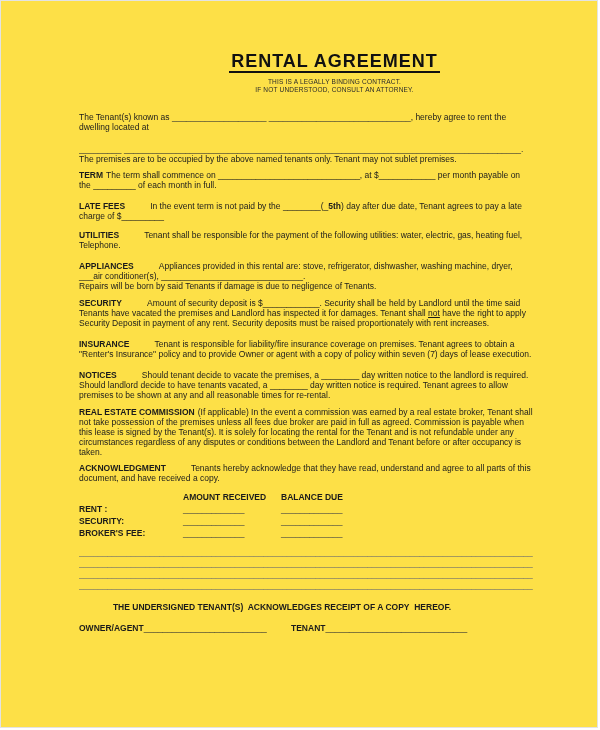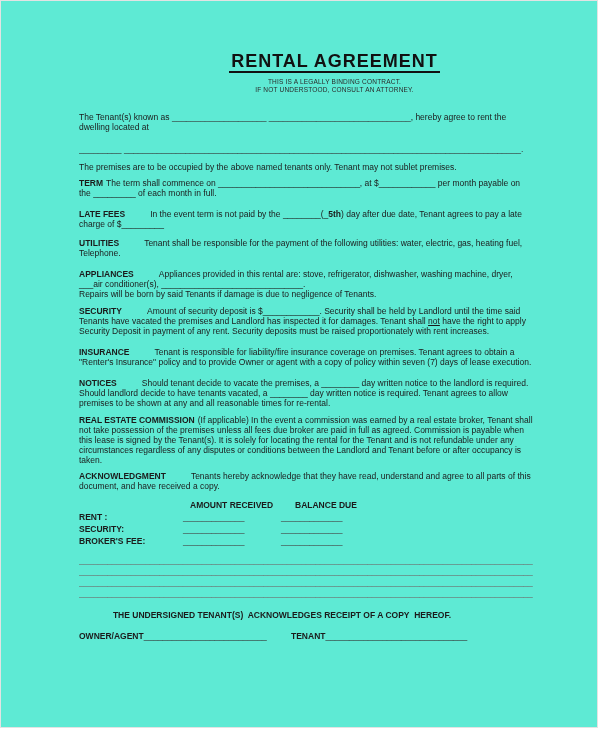--- a/index.html
+++ b/index.html
@@ -7,21 +7,21 @@
     width:600px;height:730px;
     font-family:"Liberation Sans","DejaVu Sans",sans-serif;
     color:#1b1b1b;
     -webkit-font-smoothing:antialiased;
   }
   .page{
     position:relative;
     width:598px;height:728px;
     border:1px solid #e3e3e3;
     box-sizing:border-box;
-    background:#5eead4;
+    background:#fde047;
     overflow:hidden;
   }
   .content{
     position:absolute;
     left:78px;top:0;
     width:455px;
     font-size:8.5px;
     line-height:10px;
   }
   
@@ -49,35 +49,35 @@
   
   .para{ margin:0 0 11px 0; }
   .lbl{ margin-right:25px; }
   .lbl-tight{ margin-right:3px; }
   .intro{ margin:19px 0 0 0; }
   .address-line{
     margin:12px 0 0 0;
     white-space:nowrap; overflow:hidden;
     color:#333;
   }
-  .premises{ margin:8px 0 6px 0; }
+  .premises{ margin:0 0 6px 0; }
   .sec-late{ margin-bottom:9px; }
   .sec-appliances{ margin-bottom:7px; }
   .sec-notices{ margin-bottom:7px; }
   .sec-commission{ margin-bottom:6px; }
   .sec-ack{ margin-bottom:9px; }
   .blank{ color:#333; letter-spacing:0; }
   .u-word{ text-decoration:underline;margin-top:20px; }
   
   .acct{ margin:0 0 8px 0; }
   .acct-row{ display:flex; line-height:12px; }
   .acct-row .c0{ width:104px; font-weight:bold; }
   .acct-row .c1{ width:98px; }
   .acct-row .c2{ flex:1; }
-  .acct-head{ font-weight:bold; line-height:11px;gap:7px; }
+  .acct-head{ font-weight:bold; line-height:11px; }
   .acct .blank{ color:#444; }
   
   .rules{ margin:7px 0 5px 0; }
   .rule-line{
     white-space:nowrap; overflow:hidden;
     line-height:11px;
     color:#6e6e6e;
   }
   .undersigned{
     text-align:center;

